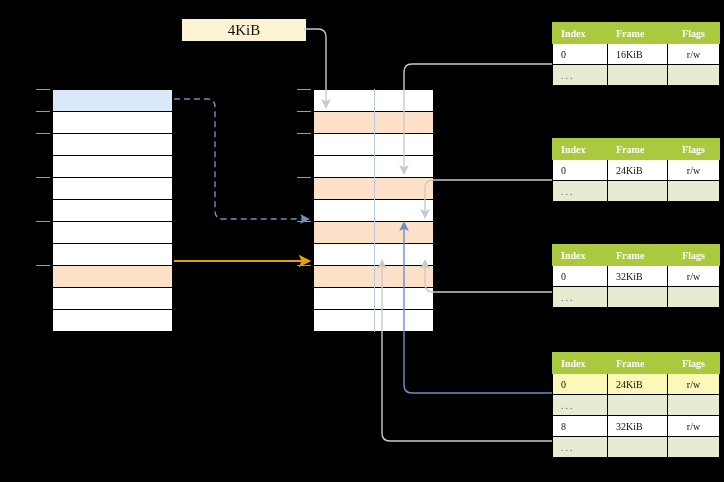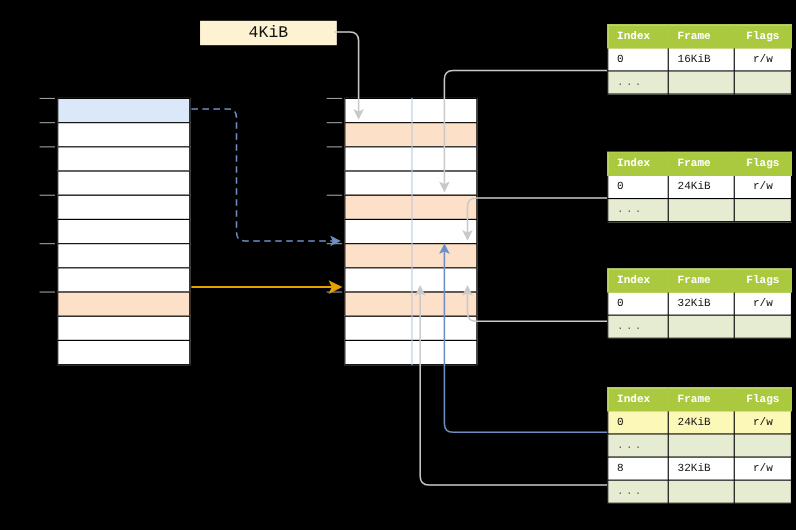--- a/index.html
+++ b/index.html
@@ -1,17 +1,17 @@
 <!DOCTYPE html>
 <html><head>
 <meta charset="utf-8">
 <style>
   html,body{margin:0;padding:0;background:#000;}
   #stage{position:relative;width:724px;height:482px;background:#000;
-         font-family:Liberation Mono, monospace;overflow:hidden;}
+         font-family:Liberation Serif, serif;overflow:hidden;}
   .cell{position:absolute;left:0;box-sizing:border-box;
         border-top:1px solid #000;border-bottom:1px solid #000;
         border-left:1px solid #000;border-right:1px solid #000;}
   .tick{position:absolute;height:1px;background:#9b9b9b;width:14px;}
   .vsplit{position:absolute;width:1px;background:#b9c9e4;}
 
   
   .labelbox{position:absolute;background:#fdf3d2;border:1px solid #fdf3d2;
             display:flex;align-items:center;justify-content:center;
             color:#111;font-size:15px;}

